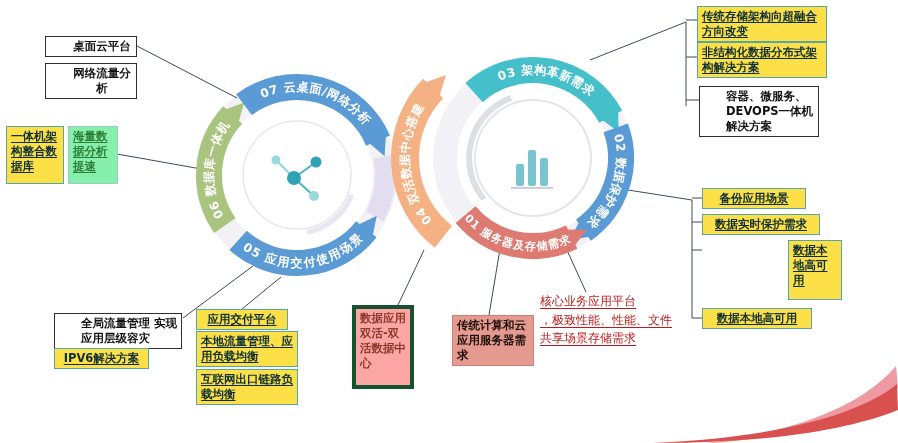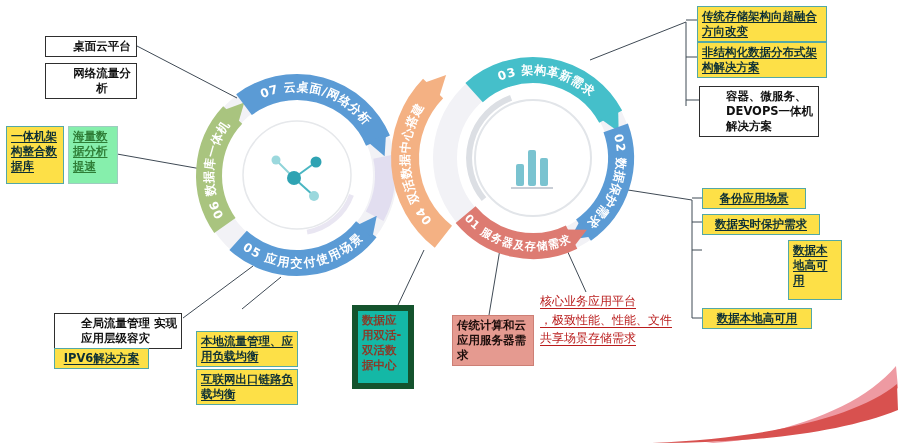--- a/index.html
+++ b/index.html
@@ -7,21 +7,21 @@
           font-family:"DejaVu Sans","Liberation Sans",sans-serif;}
   .layer{position:absolute;left:0;top:0;}
   .box{position:absolute;box-sizing:border-box;font-size:11.5px;line-height:1.3;
        font-weight:bold;color:#111;padding:2px 4px;text-align:left;}
   .box.c{text-align:center;}
   .white{background:#fff;border:1.4px solid #2e2e2e;padding-left:26px;}
   .teal{background:#fde047;border:1px solid #53a8a6;color:#0d2f35;
         text-decoration:underline;text-underline-offset:2px;}
   .greenu{background:#86efac;border:1px solid #9fccc0;color:#2e7d36;
           text-decoration:underline;text-underline-offset:2px;}
-  .orange{background:#14b8a6;border:6px solid #14532d;color:#8a3a28;}
+  .orange{background:#fca5a5;border:4px solid #14532d;color:#8a3a28;}
   .salmon{background:#e59a90;border:1px solid #cd7f75;color:#1c0d0b;}
   .core-line{font-weight:normal;font-size:12px;color:#b91c1c;text-decoration:underline;
              text-underline-offset:3px;line-height:1.55;}
   svg .arc{font-size:12px;font-weight:bold;fill:#ffffff;dominant-baseline:central;
            letter-spacing:1px;}
   svg .arc-sm{font-size:11px;letter-spacing:0.5px;}
   svg .track{fill:none;stroke:#f2f2f6;stroke-width:24;}
   svg .conn{stroke:#3f4a55;stroke-width:1;fill:none;}
 </style>
 </head>
@@ -115,20 +115,21 @@
   </svg>
 
   <div class="box white c" style="left:45px;top:36px;width:92px">桌面云平台</div>
   <div class="box white c" style="left:45px;top:63px;width:92px">网络流量分析</div>
 
   <div class="box teal" style="left:6px;top:126px;width:58px;height:58px">一体机架构整合数据库</div>
   <div class="box greenu" style="left:68px;top:126px;width:50px;height:58px">海量数据分析提速</div>
 
   <div class="box white" style="left:54px;top:313px;width:128px">全局流量管理 实现应用层级容灾</div>
   <div class="box teal c" style="left:54px;top:348px;width:95px">IPV6解决方案</div>
+  <div class="box teal c" style="left:196px;top:309px;width:92px">应用交付平台</div>
   <div class="box teal" style="left:196px;top:331px;width:102px">本地流量管理、应用负载均衡</div>
   <div class="box teal" style="left:196px;top:369px;width:102px">互联网出口链路负载均衡</div>
 
   <div class="box orange" style="left:352px;top:305px;width:62px;height:84px">数据应用双活-双活数据中心</div>
 
   <div class="box salmon" style="left:452px;top:315px;width:82px">传统计算和云应用服务器需求</div>
 
   <div style="position:absolute;left:540px;top:292px;width:142px">
     <div class="core-line">核心业务应用平台</div>
     <div class="core-line">，极致性能、性能、文件</div>

